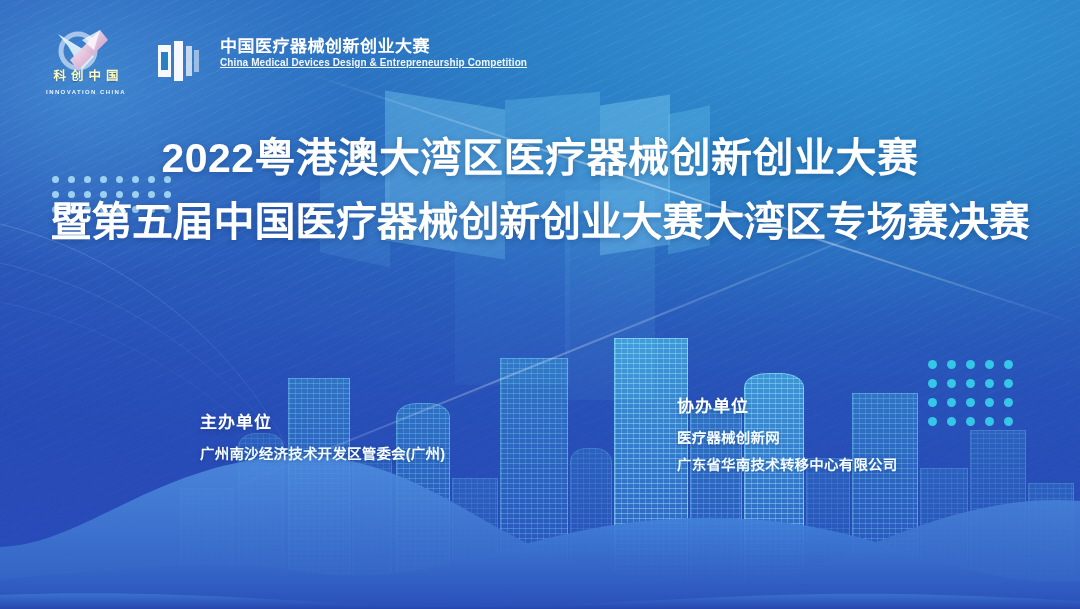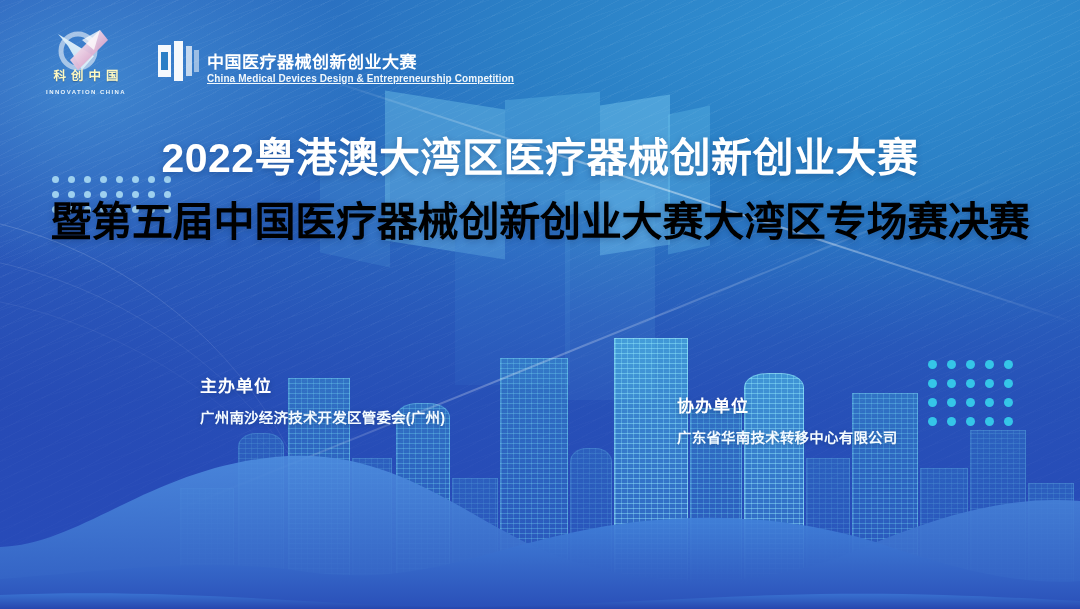--- a/index.html
+++ b/index.html
@@ -127,48 +127,48 @@
   .header { position: absolute; left: 38px; top: 26px; display: flex; align-items: center; gap: 22px; }
 
   .logo-ic { position: relative; width: 96px; height: 70px; }
   .logo-ic .mark { position: relative; width: 96px; height: 48px; }
   .logo-ic .cn { position: absolute; left: 0; bottom: 12px; width: 96px; text-align: center;
       font-size: 12.5px; font-weight: 700; color: #fef9c3; letter-spacing: 5px; text-indent: 5px;
       text-shadow: 0 1px 1px rgba(0,0,0,.25); }
   .logo-ic .en { position: absolute; left: 0; bottom: 1px; width: 96px; text-align: center;
       font-size: 6px; font-weight: 700; color: #eaf4fb; letter-spacing: 1.4px; }
 
-  .logo-cmdc { display: flex; align-items: flex-end; gap: 5px; }
+  .logo-cmdc { display: flex; align-items: flex-start; gap: 18px; }
   .logo-cmdc .glyph { width: 46px; height: 46px; position: relative; }
   .logo-cmdc .txt { display: flex; flex-direction: column; gap: 2px; }
   .logo-cmdc .t-cn { font-size: 17px; font-weight: 700; color: #ffffff; letter-spacing: .5px; line-height: 1.05; }
   .logo-cmdc .t-en { font-size: 10px; font-weight: 700; color: #f0f7fc; letter-spacing: .1px; line-height: 1.05; text-decoration: underline; }
 
   
   .title-wrap { position: absolute; left: 0; top: 134px; width: 1080px; text-align: center; }
   .title-1 {
     font-size: 41px; font-weight: 700; color: #ffffff;
     letter-spacing: .5px; line-height: 1.18; white-space: nowrap;
     text-shadow: 0 2px 6px rgba(10,40,90,0.33);
   }
   .title-2 {
     margin-top: 16px;
-    font-size: 41px; font-weight: 700; color: #000000;
+    font-size: 41px; font-weight: 700; color: #ffffff;
     letter-spacing: -.2px; line-height: 1.18; white-space: nowrap;
     text-shadow: 0 2px 6px rgba(10,40,90,0.33);
   }
   .date-line {
     position: absolute; left: 0; top: 309px; width: 1080px; text-align: center;
     font-size: 19px; font-weight: 700; color: #ffffff; letter-spacing: .6px;
     text-shadow: 0 2px 5px rgba(10,40,90,0.35);
   }
 
   
   .org { position: absolute; }
-  .org.left  { left: 200px; top: 372px; }
+  .org.left  { left: 200px; top: 408px; }
   .org.right { left: 677px; top: 392px; }
   .org h3 {
     margin: 0 0 9px 0;
     font-size: 17px; font-weight: 700; color: #ffffff; letter-spacing: 1px;
     text-shadow: 0 2px 5px rgba(10,40,90,0.35);
   }
   .org p {
     margin: 0 0 6px 0;
     font-size: 14.5px; font-weight: 700; color: #f4fbff; letter-spacing: .2px;
     text-shadow: 0 1px 4px rgba(10,40,90,0.35);
@@ -343,16 +343,17 @@
   </div>
 
 
   <div class="org left">
     <h3>主办单位</h3>
     <p>广州南沙经济技术开发区管委会(广州)</p>
   </div>
 
   <div class="org right">
     <h3>协办单位</h3>
+    <p>医疗器械创新网</p>
     <p>广东省华南技术转移中心有限公司</p>
   </div>
 
 </div>
 
 </body></html>

